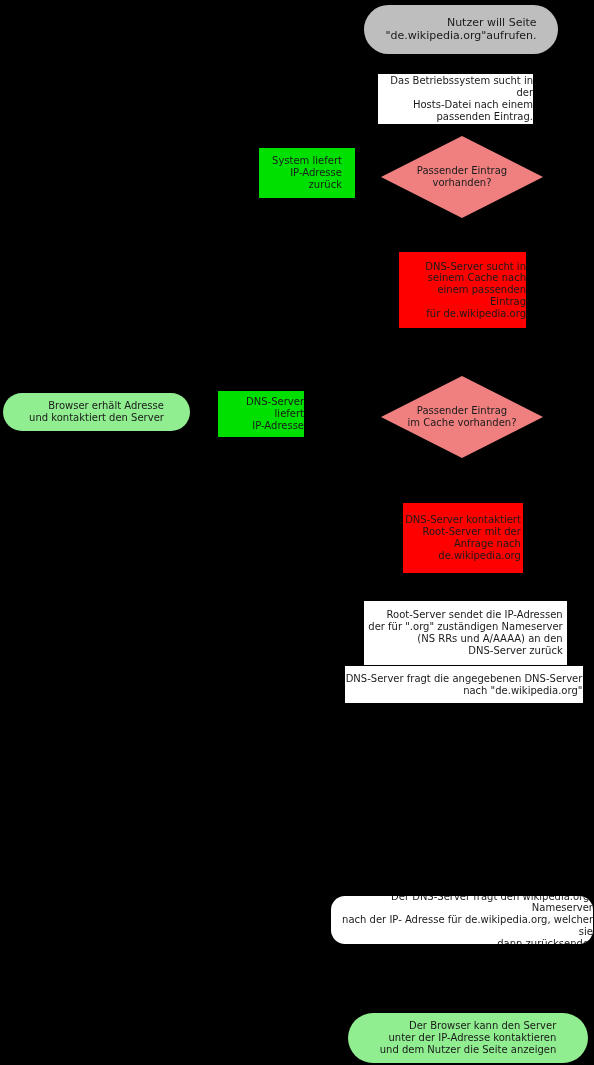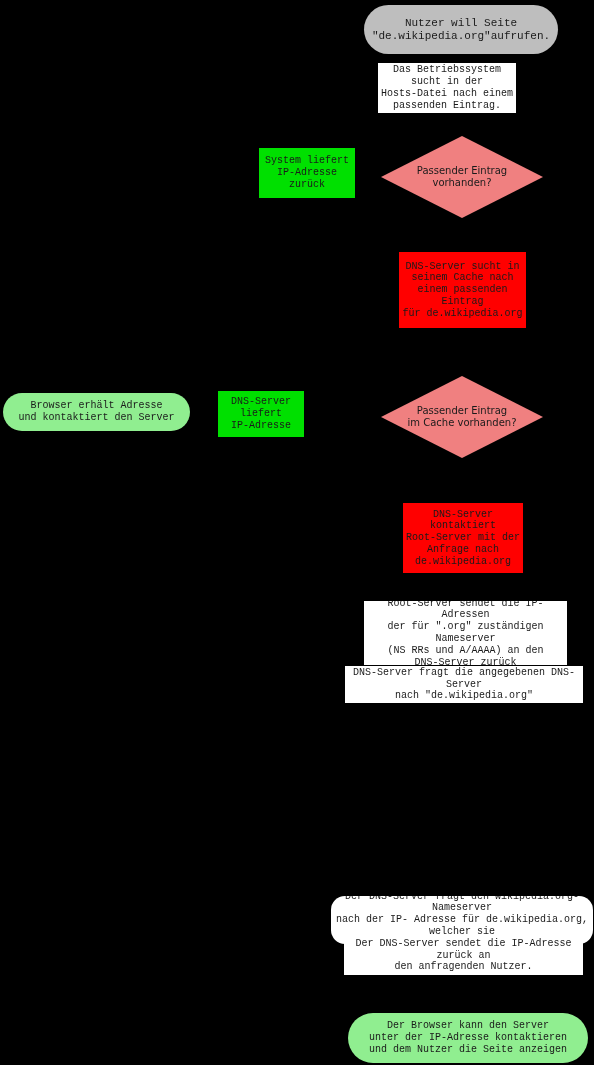--- a/index.html
+++ b/index.html
@@ -15,26 +15,25 @@
     background: #000000;
     overflow: hidden;
     font-family: "DejaVu Sans", "Liberation Sans", sans-serif;
   }
   .node {
     position: absolute;
     box-sizing: border-box;
     display: flex;
     align-items: center;
     justify-content: center;
-    text-align: center;
+    text-align: right;
     color: #1a1a1a;
     line-height: 1.18;
     white-space: pre-line;
     overflow: hidden;
-    font-family: Liberation Mono, monospace;
   }
   
   .stadium {
     border-radius: 999px;
   }
   .rect {
     border-radius: 0;
   }
   .diamond-wrap {
     position: absolute;
@@ -56,21 +55,21 @@
     line-height: 1.2;
     white-space: pre-line;
   }
 </style>
 </head>
 <body>
 
 <div id="canvas">
     <div class="node stadium" style="left: 364px; top: 5px; width: 194px; height: 49px; background: rgb(190, 190, 190); font-size: 11px;"><span>Nutzer will Seite
 "de.wikipedia.org"aufrufen.</span></div>
-    <div class="node rect" style="left: 378px; top: 63px; width: 138px; height: 50px; background: rgb(255, 255, 255); font-size: 10px;"><span>Das Betriebssystem sucht in der
+    <div class="node rect" style="left: 378px; top: 74px; width: 155px; height: 50px; background: rgb(255, 255, 255); font-size: 10px;"><span>Das Betriebssystem sucht in der
 Hosts-Datei nach einem
 passenden Eintrag.</span></div>
     <div class="node rect" style="left: 259px; top: 148px; width: 96px; height: 50px; background: rgb(0, 224, 0); font-size: 10px;"><span>System liefert
 IP-Adresse
 zurück</span></div>
     <div class="diamond-wrap" style="left: 381px; top: 136px; width: 162px; height: 82px;">
       <div class="diamond-shape" style="background: rgb(240, 128, 128);"></div>
       <div class="diamond-label" style="font-size: 10px;">Passender Eintrag
 vorhanden?</div>
     </div>
@@ -93,18 +92,16 @@
 de.wikipedia.org</span></div>
     <div class="node rect" style="left: 364px; top: 601px; width: 203px; height: 64px; background: rgb(255, 255, 255); font-size: 10px;"><span>Root-Server sendet die IP-Adressen
 der für ".org" zuständigen Nameserver
 (NS RRs und A/AAAA) an den
 DNS-Server zurück</span></div>
     <div class="node rect" style="left: 345px; top: 666px; width: 238px; height: 37px; background: rgb(255, 255, 255); font-size: 10px;"><span>DNS-Server fragt die angegebenen DNS-Server
 nach "de.wikipedia.org"</span></div>
     <div class="node rect" style="left: 331px; top: 896px; width: 262px; height: 48px; background: rgb(255, 255, 255); font-size: 10px; border-radius: 14px;"><span>Der DNS-Server fragt den wikipedia.org-Nameserver
 nach der IP- Adresse für de.wikipedia.org, welcher sie
 dann zurücksendet</span></div>
-    <div class="node rect" style="left: 344px; top: 936px; width: 239px; height: 39px; background: rgb(255, 255, 255); font-size: 10px;"><span>Der DNS-Server sendet die IP-Adresse zurück an
-den anfragenden Nutzer.</span></div>
     <div class="node stadium" style="left: 348px; top: 1013px; width: 240px; height: 50px; background: rgb(144, 238, 144); font-size: 10px;"><span>Der Browser kann den Server
 unter der IP-Adresse kontaktieren
 und dem Nutzer die Seite anzeigen</span></div>
   </div>
 
 </body></html>

